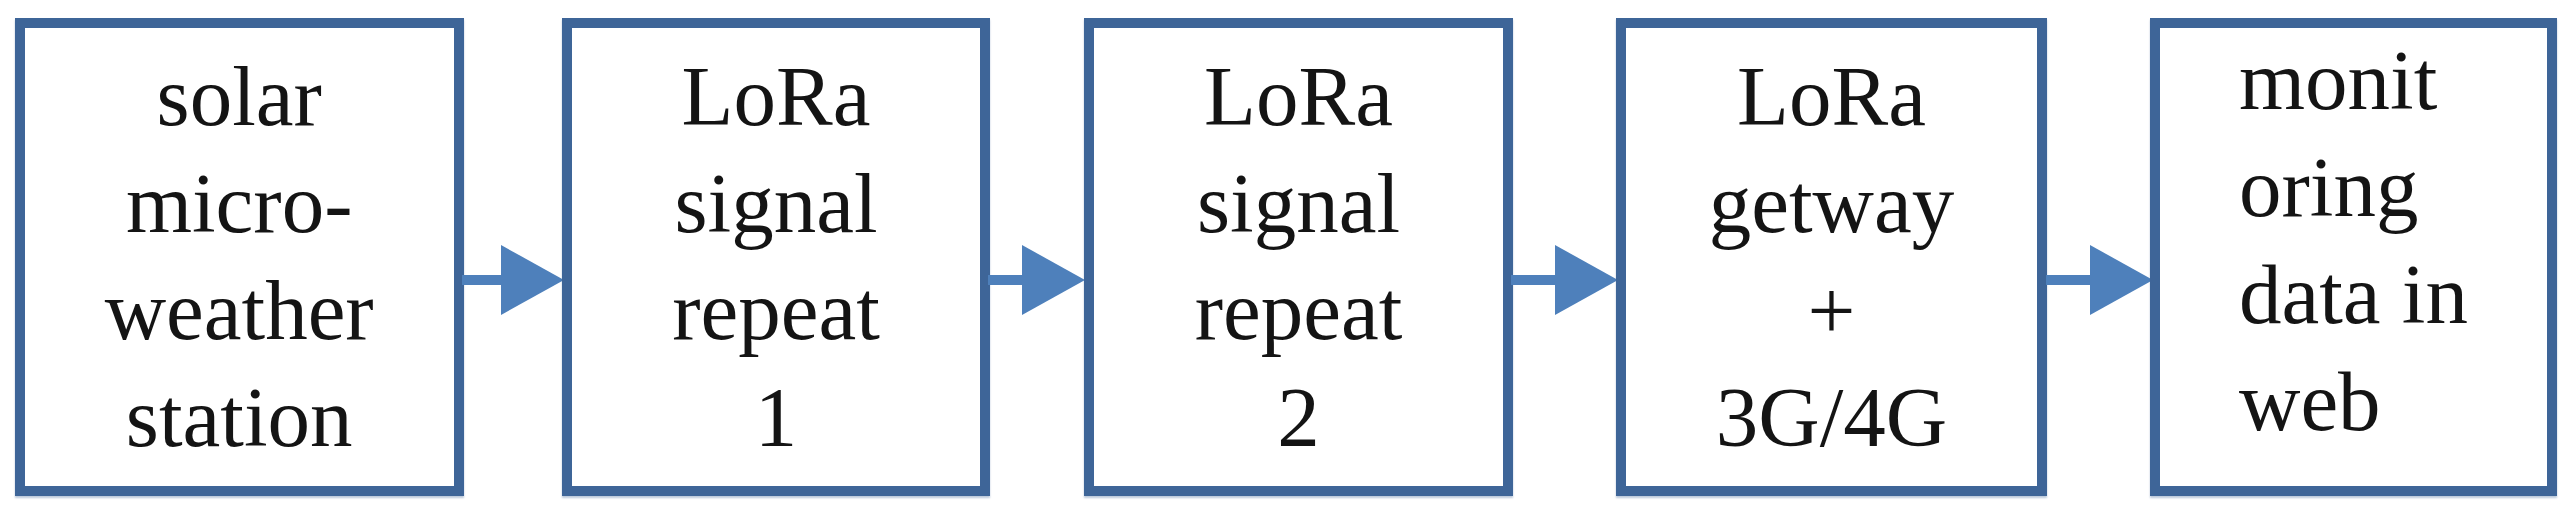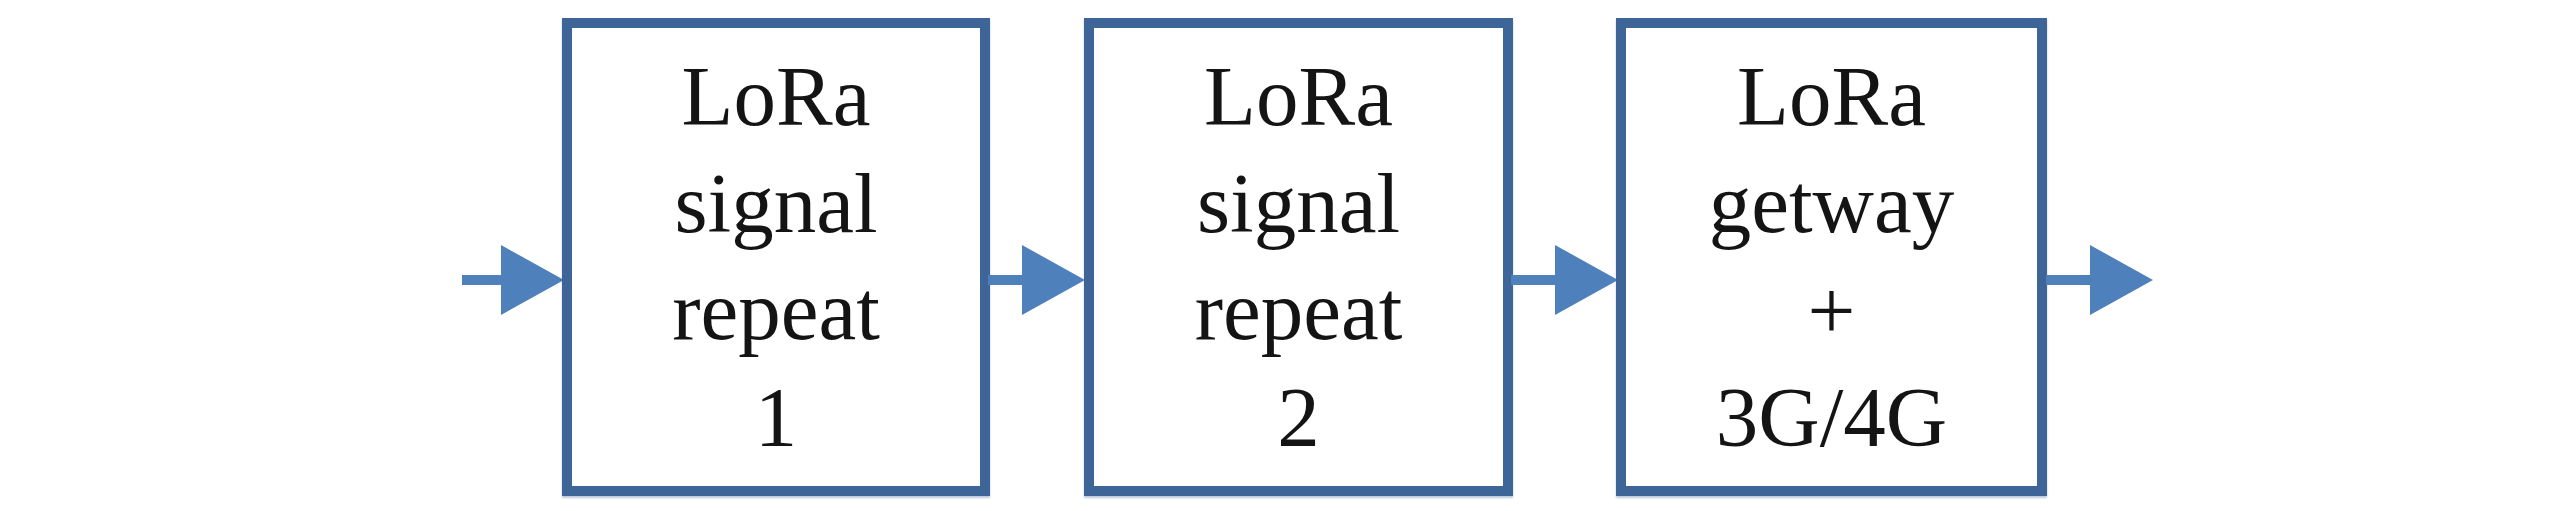--- a/index.html
+++ b/index.html
@@ -63,20 +63,26 @@
   .connector.c1{left:462px;width:102px;}
   .connector.c2{left:988px;width:97px;}
   .connector.c3{left:1511px;width:107px;}
   .connector.c4{left:2046px;width:107px;}
 </style>
 </head>
 <body>
 
 <div class="stage">
 
+  <div class="node n1">
+    <div class="label">solar
+micro-
+weather
+station</div>
+  </div>
 
   <div class="connector c1">
     <div class="stem"></div>
     <div class="head"></div>
   </div>
 
   <div class="node n2">
     <div class="label">LoRa
 signal
 repeat
@@ -105,15 +111,21 @@
 getway
 +
 3G/4G</div>
   </div>
 
   <div class="connector c4">
     <div class="stem"></div>
     <div class="head"></div>
   </div>
 
+  <div class="node n5">
+    <div class="label">monit
+oring
+data in
+web</div>
+  </div>
 
 </div>
 
 
 </body></html>

